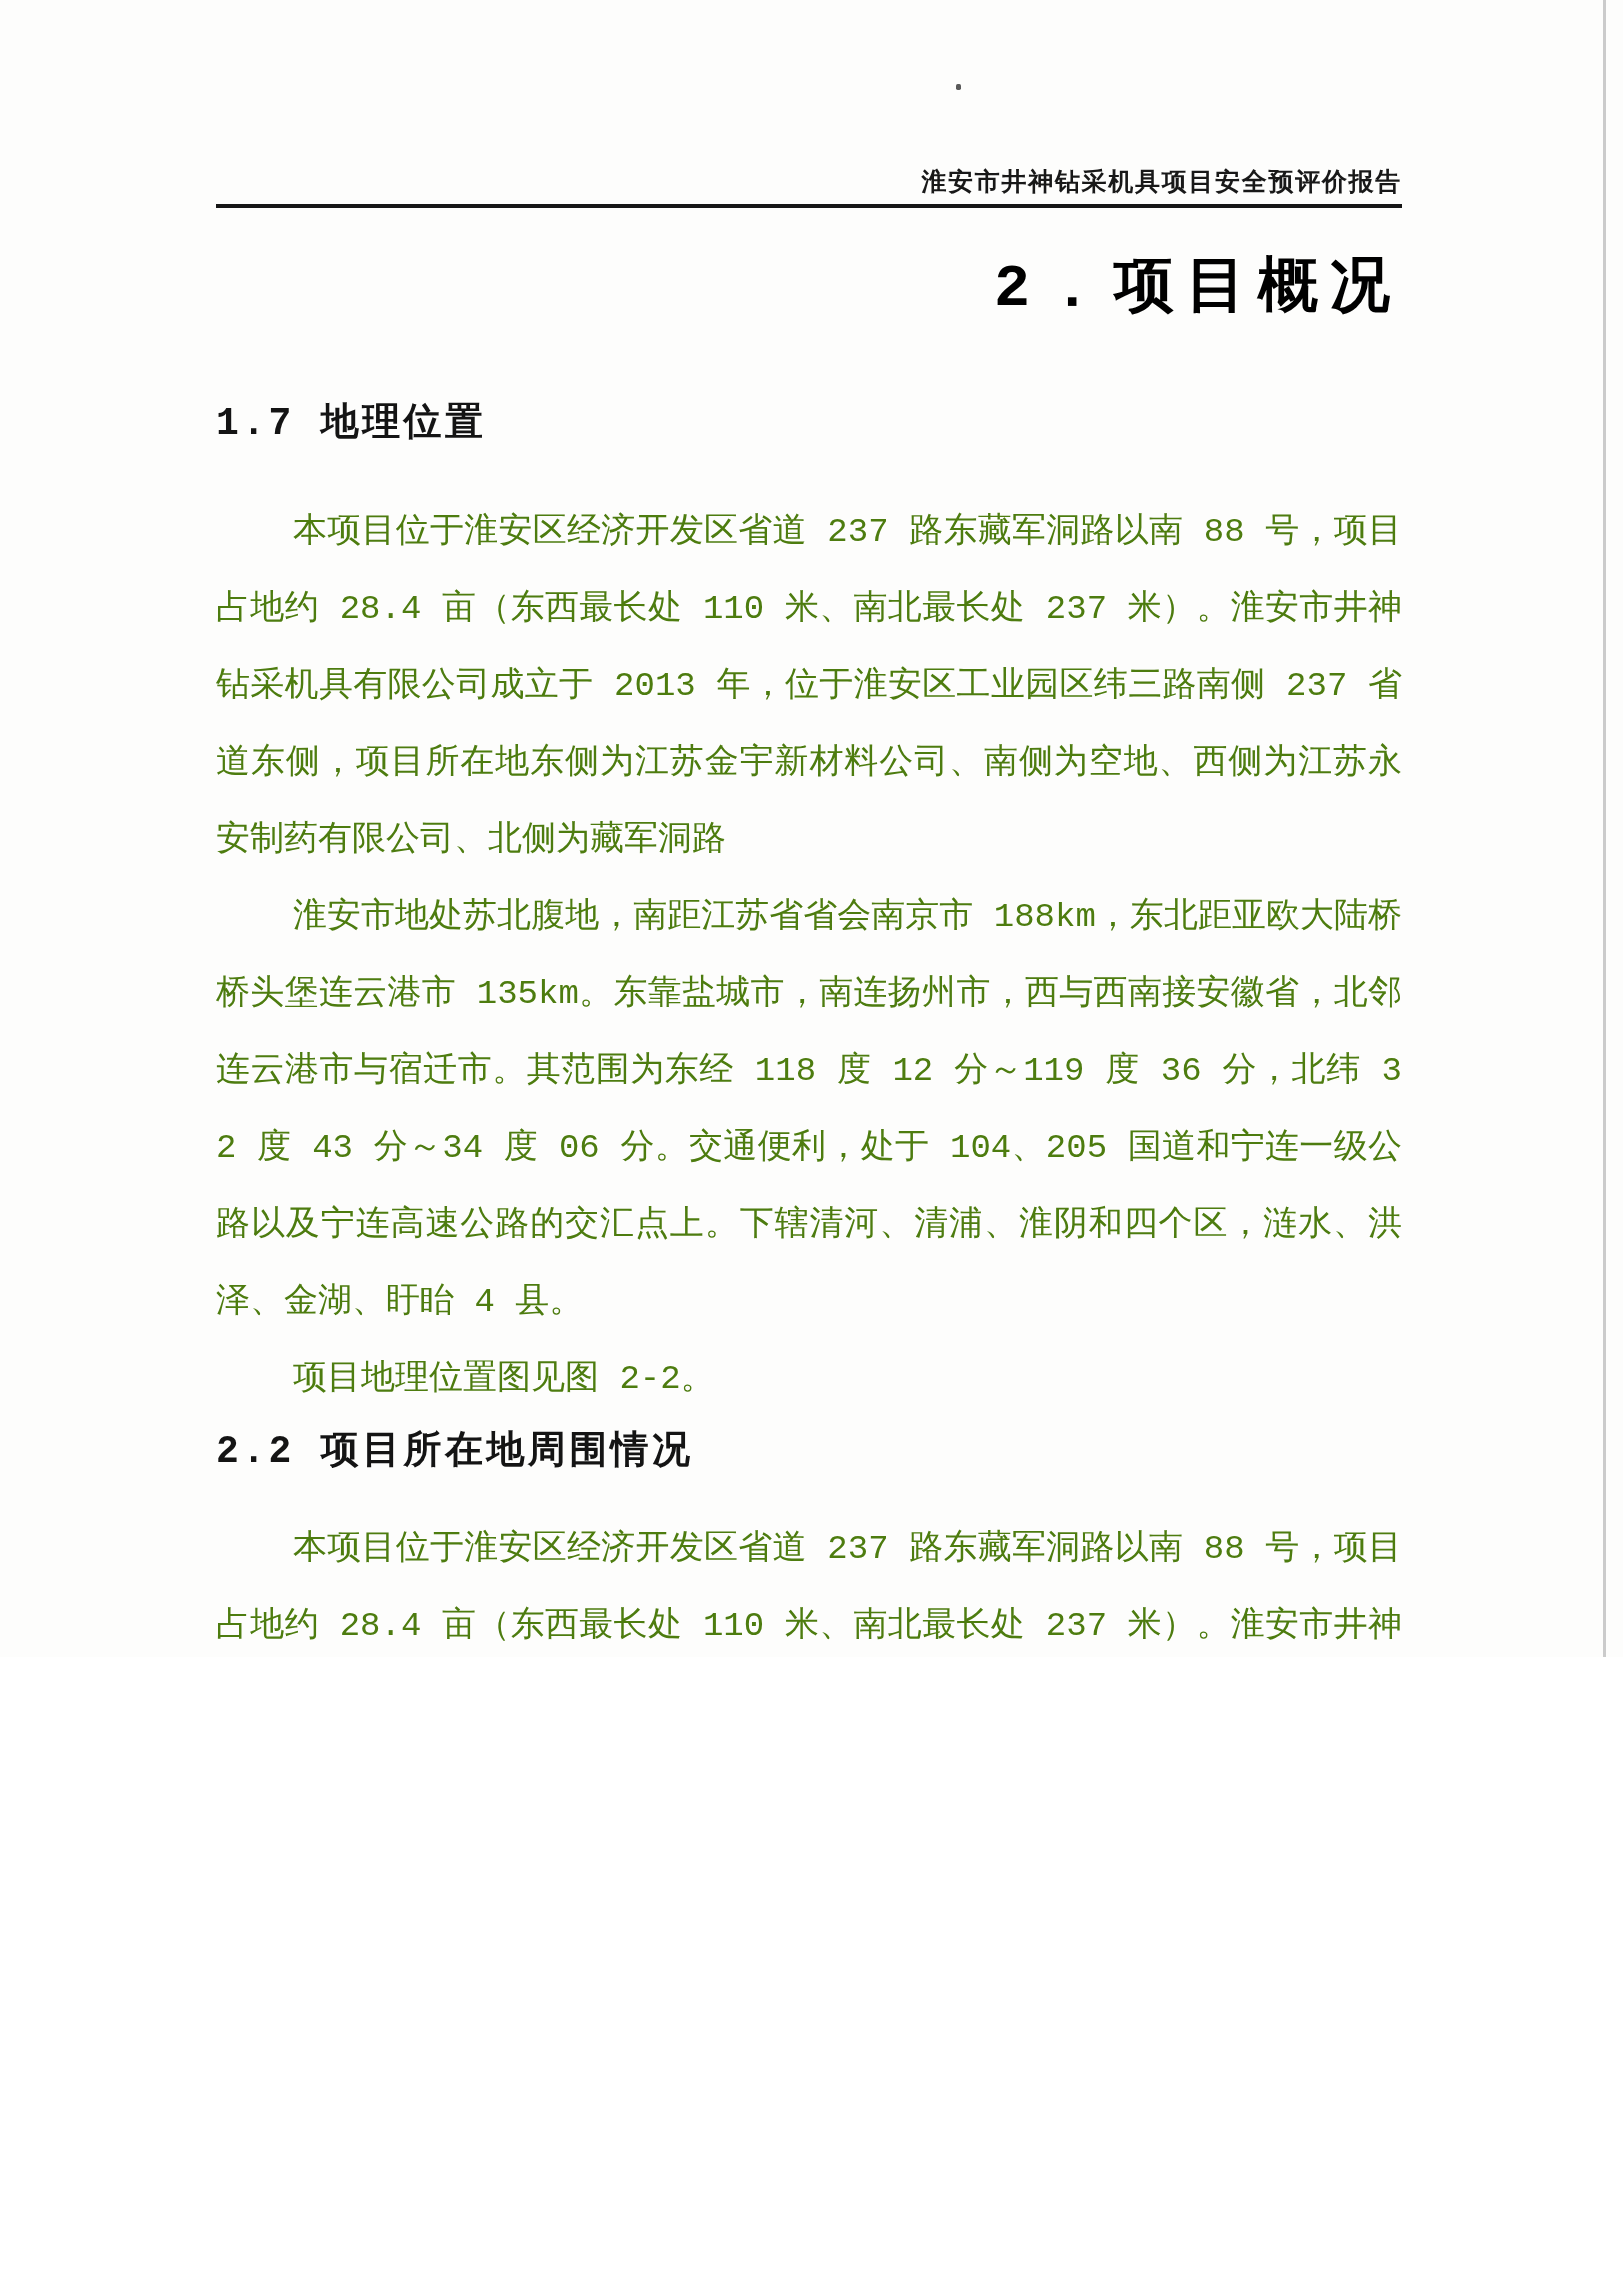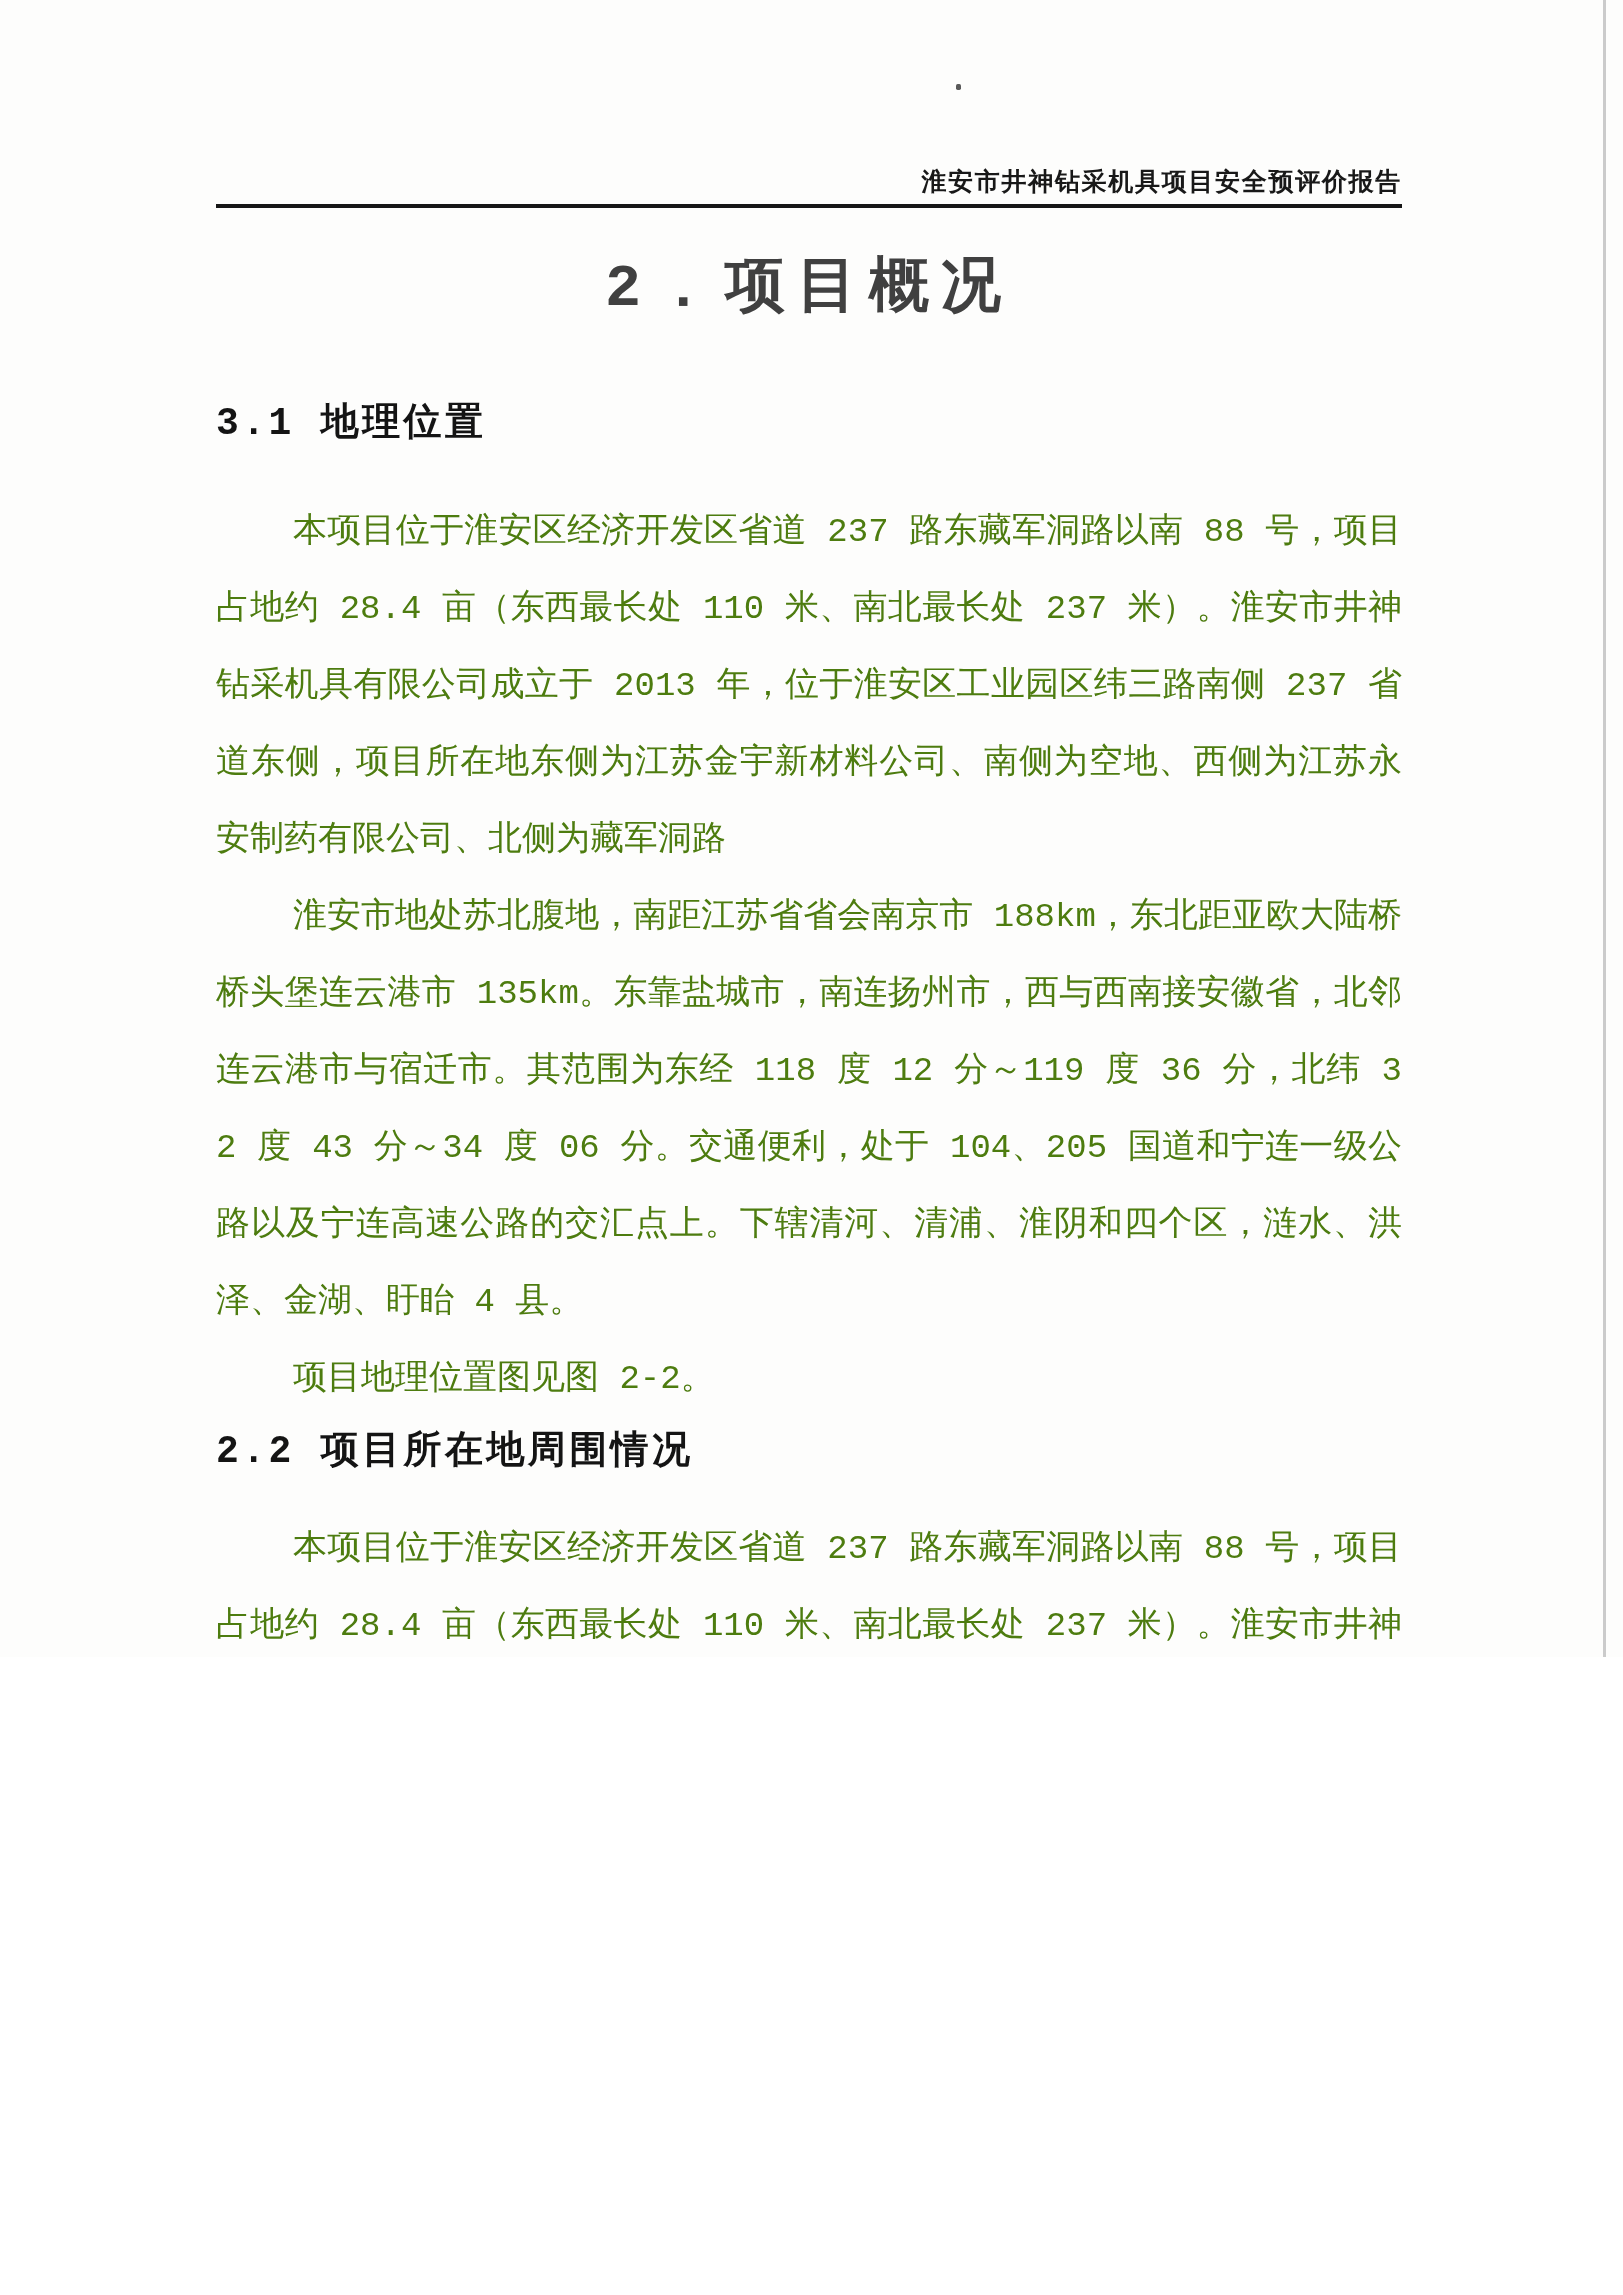--- a/index.html
+++ b/index.html
@@ -41,26 +41,26 @@
     letter-spacing: 1.7px;
     color: #181818;
   }
   .header-rule {
     margin-top: 5.1px;
     height: 4.3px;
     background: #161616;
   }
   .chapter-title {
     margin: 44px 0 0 0;
-    text-align: center;
+    text-align: right;
     font-size: 60px;
     line-height: 75px;
     font-weight: bold;
     letter-spacing: 12px;
-    color: #404040;
+    color: #000000;
   }
   .section-heading {
     margin: 0;
     font-size: 38px;
     line-height: 43px;
     font-weight: bold;
     letter-spacing: 3.4px;
     color: #141414;
   }
   .sh-21 { margin-top: 75px; }
@@ -101,21 +101,21 @@
   <div class="speck"></div>
 
   <div class="content">
 
     <div class="running-header">淮安市井神钻采机具项目安全预评价报告</div>
 
     <div class="header-rule"></div>
 
     <h1 class="chapter-title">2．项目概况</h1>
 
-    <h2 class="section-heading sh-21">3.1 地理位置</h2>
+    <h2 class="section-heading sh-21">1.7 地理位置</h2>
 
     <p class="para indent first-para">本项目位于淮安区经济开发区省道 237 路东藏军洞路以南 88 号，项目占地约 28.4 亩（东西最长处 110 米、南北最长处 237 米）。淮安市井神钻采机具有限公司成立于 2013 年，位于淮安区工业园区纬三路南侧 237 省道东侧，项目所在地东侧为江苏金宇新材料公司、南侧为空地、西侧为江苏永安制药有限公司、北侧为藏军洞路</p>
 
     <p class="para indent">淮安市地处苏北腹地，南距江苏省省会南京市 188km，东北距亚欧大陆桥桥头堡连云港市 135km。东靠盐城市，南连扬州市，西与西南接安徽省，北邻连云港市与宿迁市。其范围为东经 118 度 12 分～119 度 36 分，北纬 32 度 43 分～34 度 06 分。交通便利，处于 104、205 国道和宁连一级公路以及宁连高速公路的交汇点上。下辖清河、清浦、淮阴和四个区，涟水、洪泽、金湖、盱眙 4 县。</p>
 
     <p class="para indent">项目地理位置图见图 2-2。</p>
 
     <h2 class="section-heading sh-22">2.2 项目所在地周围情况</h2>
 
     <p class="para indent after-heading">本项目位于淮安区经济开发区省道 237 路东藏军洞路以南 88 号，项目占地约 28.4 亩（东西最长处 110 米、南北最长处 237 米）。淮安市井神钻采机具有限公司成立于 2013 年，位于淮安区工业园区纬三路南侧 237 省道东侧，项目所在地东侧为江苏金宇新材料公司、南侧为空地、西侧为江苏永安制药有限公司、北侧为藏军洞路。</p>

